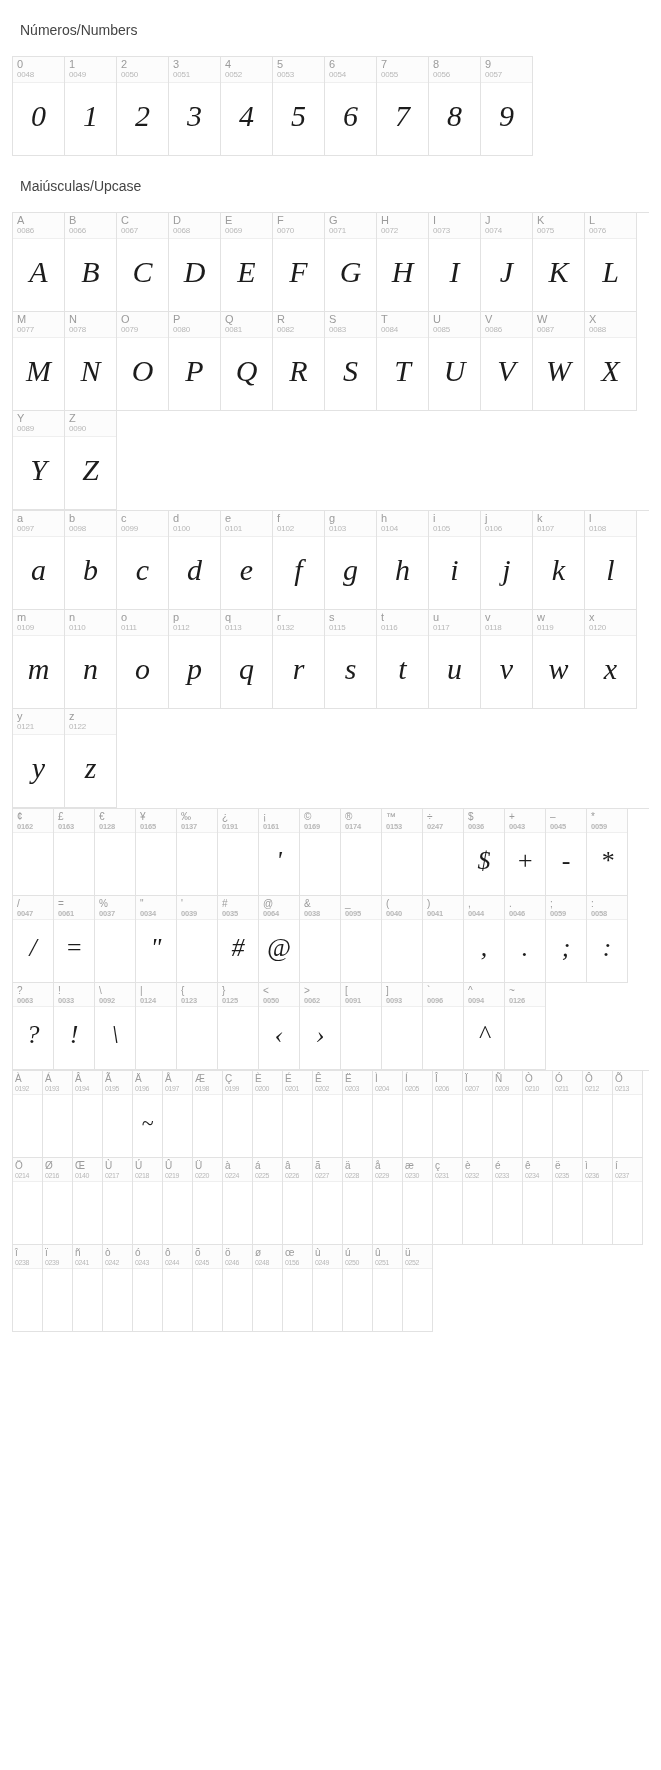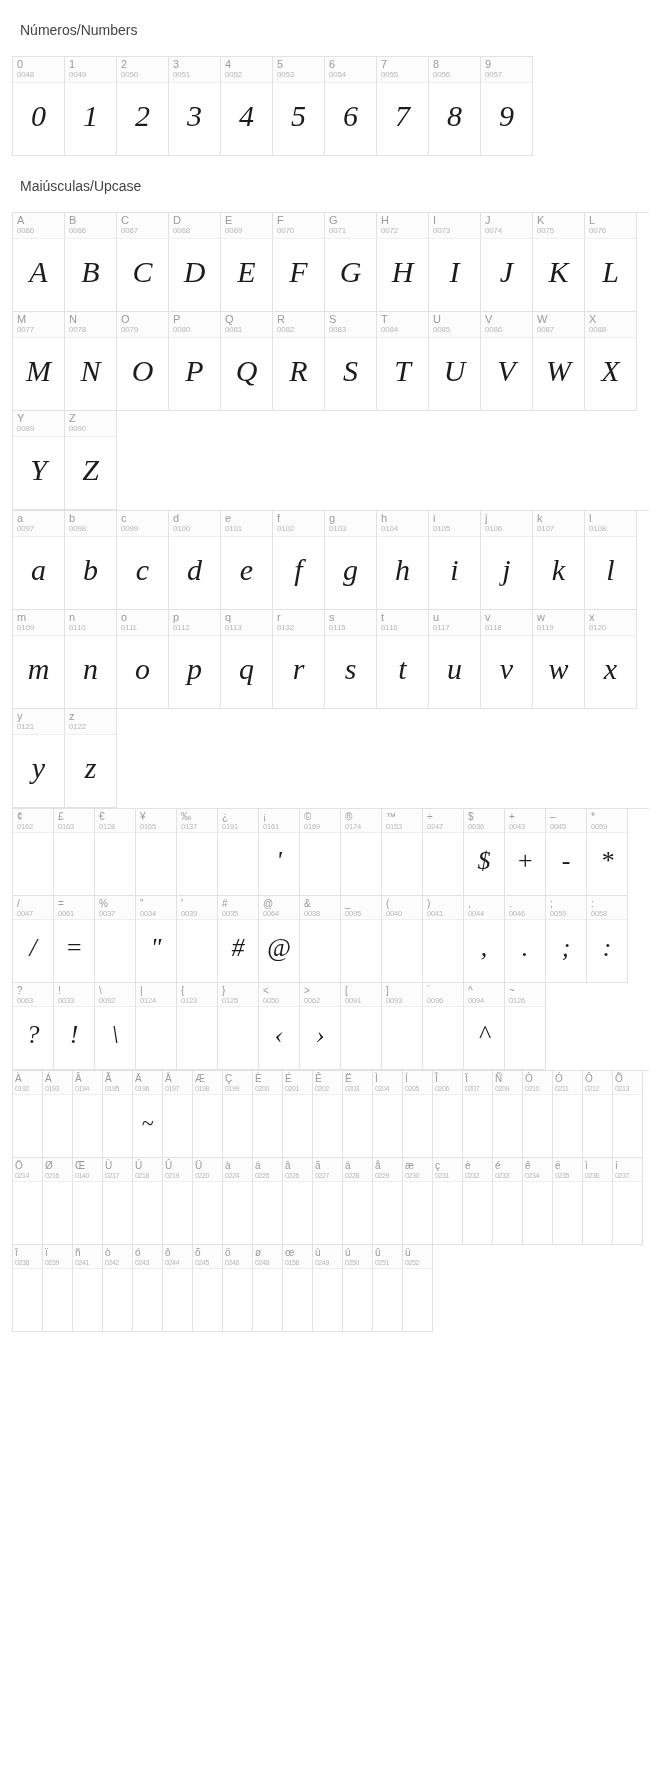--- a/index.html
+++ b/index.html
@@ -69,21 +69,21 @@
     color:#1c1c1c;
     line-height:1;
     padding-bottom:6px;
     box-sizing:border-box;
   }
   
   .grid.sym .cell{width:41px;}
   .grid.sym .cell .head{height:24px;}
   .grid.sym .cell .glyph{height:62px;font-size:26px;}
   .grid.sym .cell .ch{font-size:10px;}
-  .grid.sym .cell .code{font-size:7.5px;}
+  .grid.sym .cell .code{font-size:7.5px;font-weight:bold;}
 
   .grid.acc .cell{width:30px;}
   .grid.acc .cell .head{height:24px;padding:2px 1px 0 2px;}
   .grid.acc .cell .glyph{height:62px;font-size:22px;}
   .grid.acc .cell .ch{font-size:10px;}
   .grid.acc .cell .code{font-size:7px;letter-spacing:-0.4px;}
 </style>
 </head>
 <body>
 

